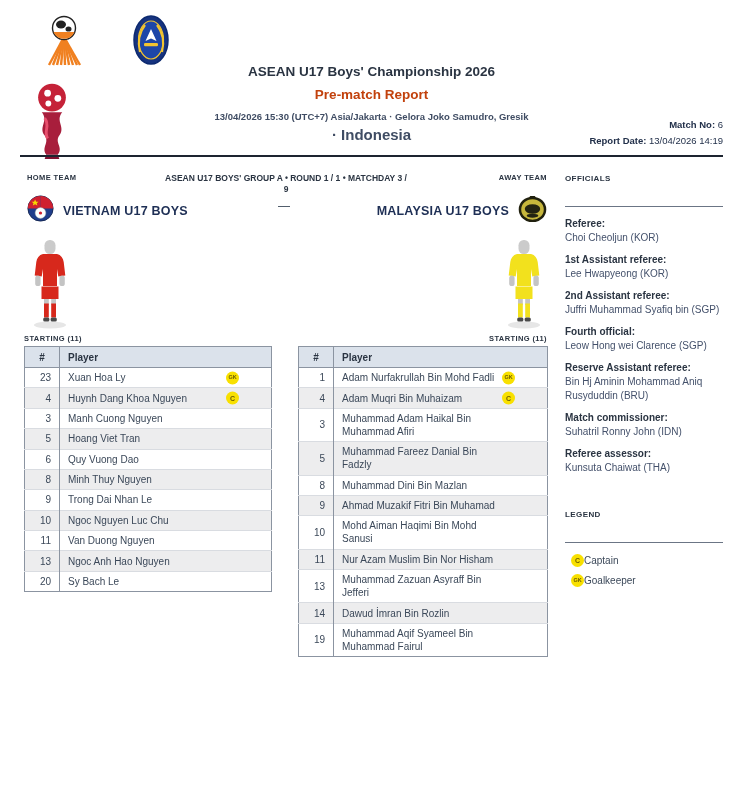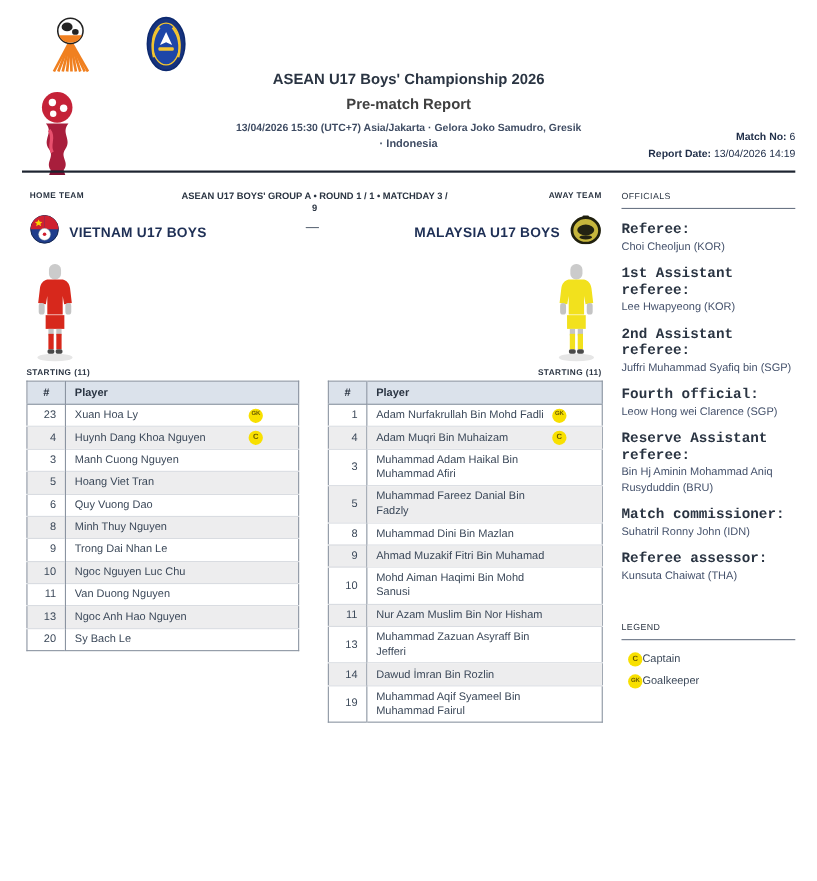--- a/index.html
+++ b/index.html
@@ -5,23 +5,23 @@
   html,body { margin:0; padding:0; background:#fff; }
   .page {
     position:relative; width:743px; height:801px; background:#ffffff;
     font-family:"Liberation Sans", sans-serif; color:#3b4859; overflow:hidden;
   }
   .abs { position:absolute; }
 
   
   .title-block { left:0; top:64px; width:743px; text-align:center; }
   .title   { font-size:13.5px; font-weight:bold; color:#2a3442; }
-  .subtitle{ font-size:13.5px; font-weight:bold; color:#404040; margin-top:8px; }
+  .subtitle{ font-size:13.5px; font-weight:bold; color:#c2410c; margin-top:8px; }
   .dateline{ font-size:9.5px; font-weight:bold; color:#3f4c63; margin-top:9px; }
-  .dateline2{ font-size:10px; font-weight:bold; color:#3f4c63; margin-top:4px; }
+  .dateline2{ font-size:15px; font-weight:bold; color:#3f4c63; margin-top:4px; }
 
   .report-meta { right:20px; top:119px; text-align:right; font-size:9.5px; color:#22304a; }
   .report-meta .row { margin-bottom:5px; }
   .report-meta .lbl { font-weight:bold; }
 
   .header-rule { left:20px; top:155px; width:703px; height:2px; background:#1d2430; }
 
   
   .mini-label { font-size:7.5px; font-weight:bold; color:#2a3442; letter-spacing:.4px; }
   .lbl-home { left:27px; top:173px; }
@@ -55,24 +55,24 @@
   td.player { position:relative; }
   .pname { display:block; max-width:154px; line-height:13px; }
   .badge { width:13px; height:13px; border-radius:50%; background:#f8e000; color:#6b5c00;
            font-weight:bold; display:inline-flex; align-items:center; justify-content:center;
            font-size:7px; line-height:1; }
   .badge.b-gk { font-size:5.5px; letter-spacing:-.2px; }
   td.player .badge { position:absolute; right:32px; top:50%; transform:translateY(-50%); }
 
   
   .sidebar { left:565px; top:174px; width:158px; }
-  .side-title { font-size:8px; font-weight:normal; color:#2a3442; letter-spacing:.4px;
-                padding-bottom:6px; border-bottom:1px solid #6b7585; margin-bottom:11px; }
+  .side-title { font-size:8px; font-weight:bold; color:#2a3442; letter-spacing:.4px;
+                padding-bottom:23px; border-bottom:1px solid #6b7585; margin-bottom:11px; }
   .official { margin-bottom:9.5px; }
-  .official .lbl { display:block; font-size:13px; font-weight:bold; color:#2a3442; margin-bottom:2px;font-family:Liberation Mono, monospace; }
+  .official .lbl { display:block; font-size:10px; font-weight:bold; color:#2a3442; margin-bottom:2px; }
   .official .val { display:block; font-size:10px; color:#44516b; line-height:13.5px; }
   .legend-block { margin-top:36px; }
   .legend-item { display:flex; align-items:center; gap:0; margin:7px 0 7px 6px;
                  font-size:10px; color:#3b4859; }
 </style>
 </head>
 <body>
 
 <div class="page">
 

